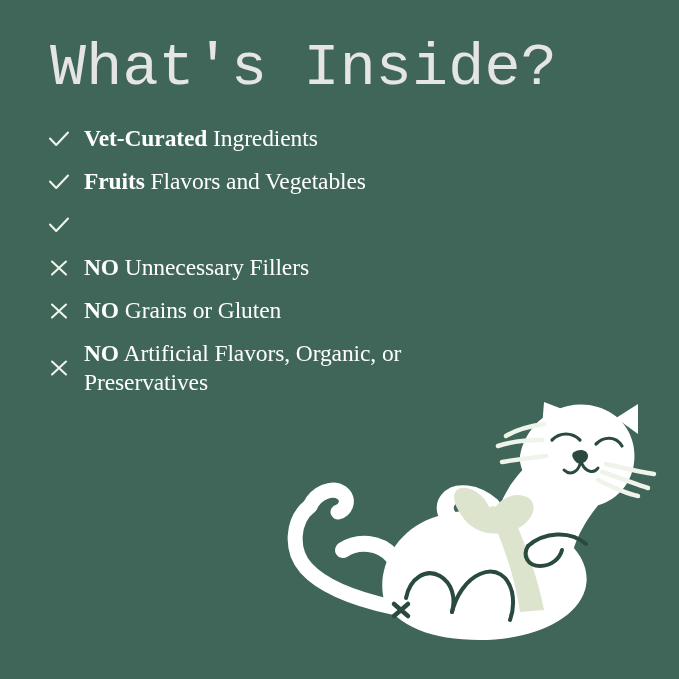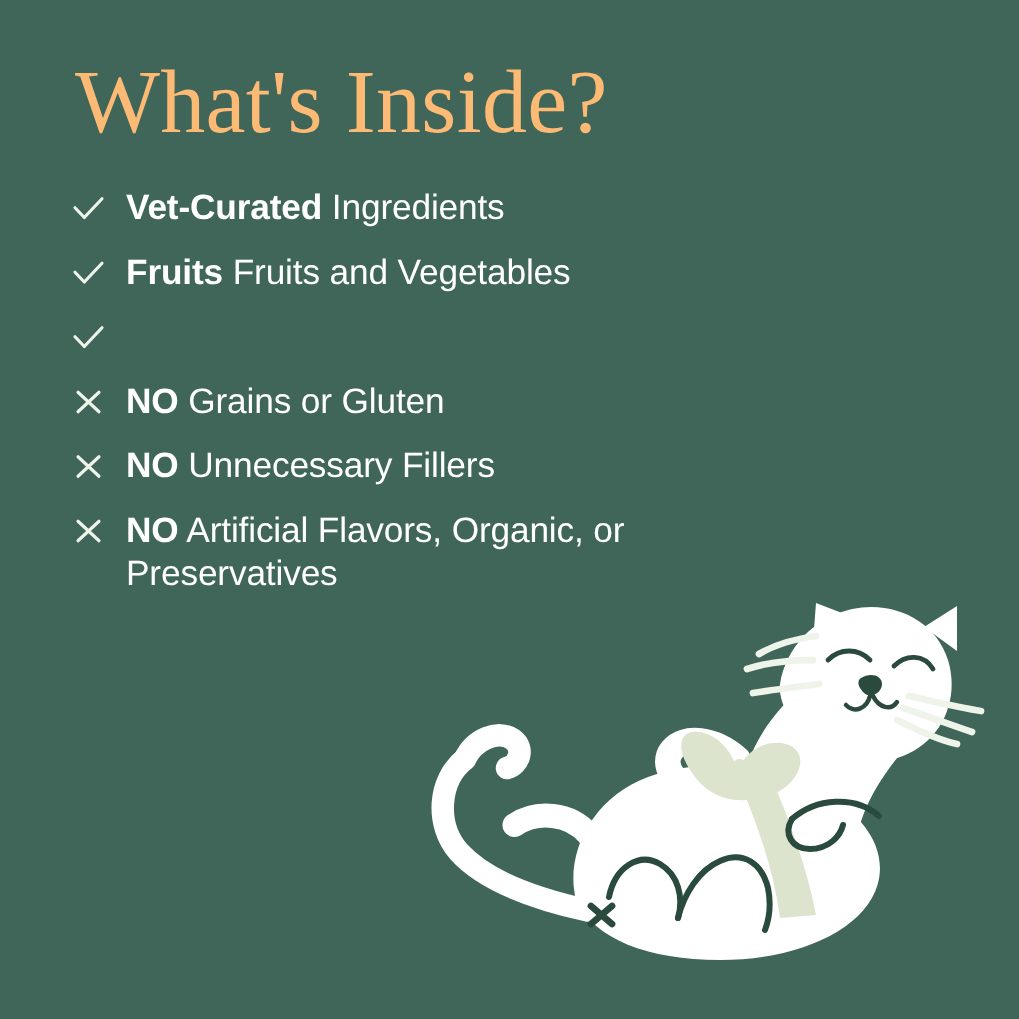--- a/index.html
+++ b/index.html
@@ -16,39 +16,40 @@
     width: 679px;
     height: 679px;
     background: #3f6659;
     overflow: hidden;
     box-sizing: border-box;
   }
   #page-title {
     position: absolute;
     left: 50px;
     top: 36px;
-    font-family: Liberation Serif, serif;
+    font-family: Liberation Mono, monospace;
     font-size: 60px;
     line-height: 64px;
-    color: #fdba74;
+    color: #e5e5e5;
     letter-spacing: 0.2px;
     font-weight: 400;
     white-space: nowrap;
   }
   #benefit-list {
     position: absolute;
     left: 46px;
     top: 124px;
     width: 560px;
   }
   .list-item {
     display: flex;
-    align-items: flex-start;
+    align-items: center;
     margin-bottom: 14px;
     min-height: 28px;
+    font-family: Liberation Serif, serif;
   }
   .list-icon {
     flex: 0 0 38px;
     width: 38px;
     height: 28px;
     display: flex;
     align-items: center;
     justify-content: flex-start;
     padding-top: 1px;
   }
@@ -96,47 +97,47 @@
       </span>
       <span class="item-text"><span class="strong">Vet-Curated</span><span> Ingredients</span></span>
     </div>
 
     <div class="list-item">
       <span class="list-icon">
         <svg width="26" height="26" viewBox="0 0 26 26" aria-hidden="true">
           <path d="M4 12.5 L10.2 19 L22 6.5" fill="none" stroke="#eef4ea" stroke-width="2.1" stroke-linecap="round" stroke-linejoin="round"></path>
         </svg>
       </span>
-      <span class="item-text"><span class="strong">Fruits</span><span> Fruits and Vegetables</span></span>
+      <span class="item-text"><span class="strong">Fruits</span><span> Flavors and Vegetables</span></span>
     </div>
 
     <div class="list-item">
       <span class="list-icon">
         <svg width="26" height="26" viewBox="0 0 26 26" aria-hidden="true">
           <path d="M4 12.5 L10.2 19 L22 6.5" fill="none" stroke="#eef4ea" stroke-width="2.1" stroke-linecap="round" stroke-linejoin="round"></path>
         </svg>
       </span>
     </div>
 
     <div class="list-item">
       <span class="list-icon">
         <svg width="26" height="26" viewBox="0 0 26 26" aria-hidden="true">
           <path d="M6 6.5 L20 19.5 M20 6.5 L6 19.5" fill="none" stroke="#eef4ea" stroke-width="2.1" stroke-linecap="round"></path>
         </svg>
       </span>
+      <span class="item-text"><span class="strong">NO</span><span> Unnecessary Fillers</span></span>
+    </div>
+
+    <div class="list-item">
+      <span class="list-icon">
+        <svg width="26" height="26" viewBox="0 0 26 26" aria-hidden="true">
+          <path d="M6 6.5 L20 19.5 M20 6.5 L6 19.5" fill="none" stroke="#eef4ea" stroke-width="2.1" stroke-linecap="round"></path>
+        </svg>
+      </span>
       <span class="item-text"><span class="strong">NO</span><span> Grains or Gluten</span></span>
-    </div>
-
-    <div class="list-item">
-      <span class="list-icon">
-        <svg width="26" height="26" viewBox="0 0 26 26" aria-hidden="true">
-          <path d="M6 6.5 L20 19.5 M20 6.5 L6 19.5" fill="none" stroke="#eef4ea" stroke-width="2.1" stroke-linecap="round"></path>
-        </svg>
-      </span>
-      <span class="item-text"><span class="strong">NO</span><span> Unnecessary Fillers</span></span>
     </div>
 
     <div class="list-item">
       <span class="list-icon">
         <svg width="26" height="26" viewBox="0 0 26 26" aria-hidden="true">
           <path d="M6 6.5 L20 19.5 M20 6.5 L6 19.5" fill="none" stroke="#eef4ea" stroke-width="2.1" stroke-linecap="round"></path>
         </svg>
       </span>
       <span class="item-text" style="max-width:342px;"><span class="strong">NO</span><span> Artificial Flavors, Organic, or Preservatives</span></span>
     </div>

